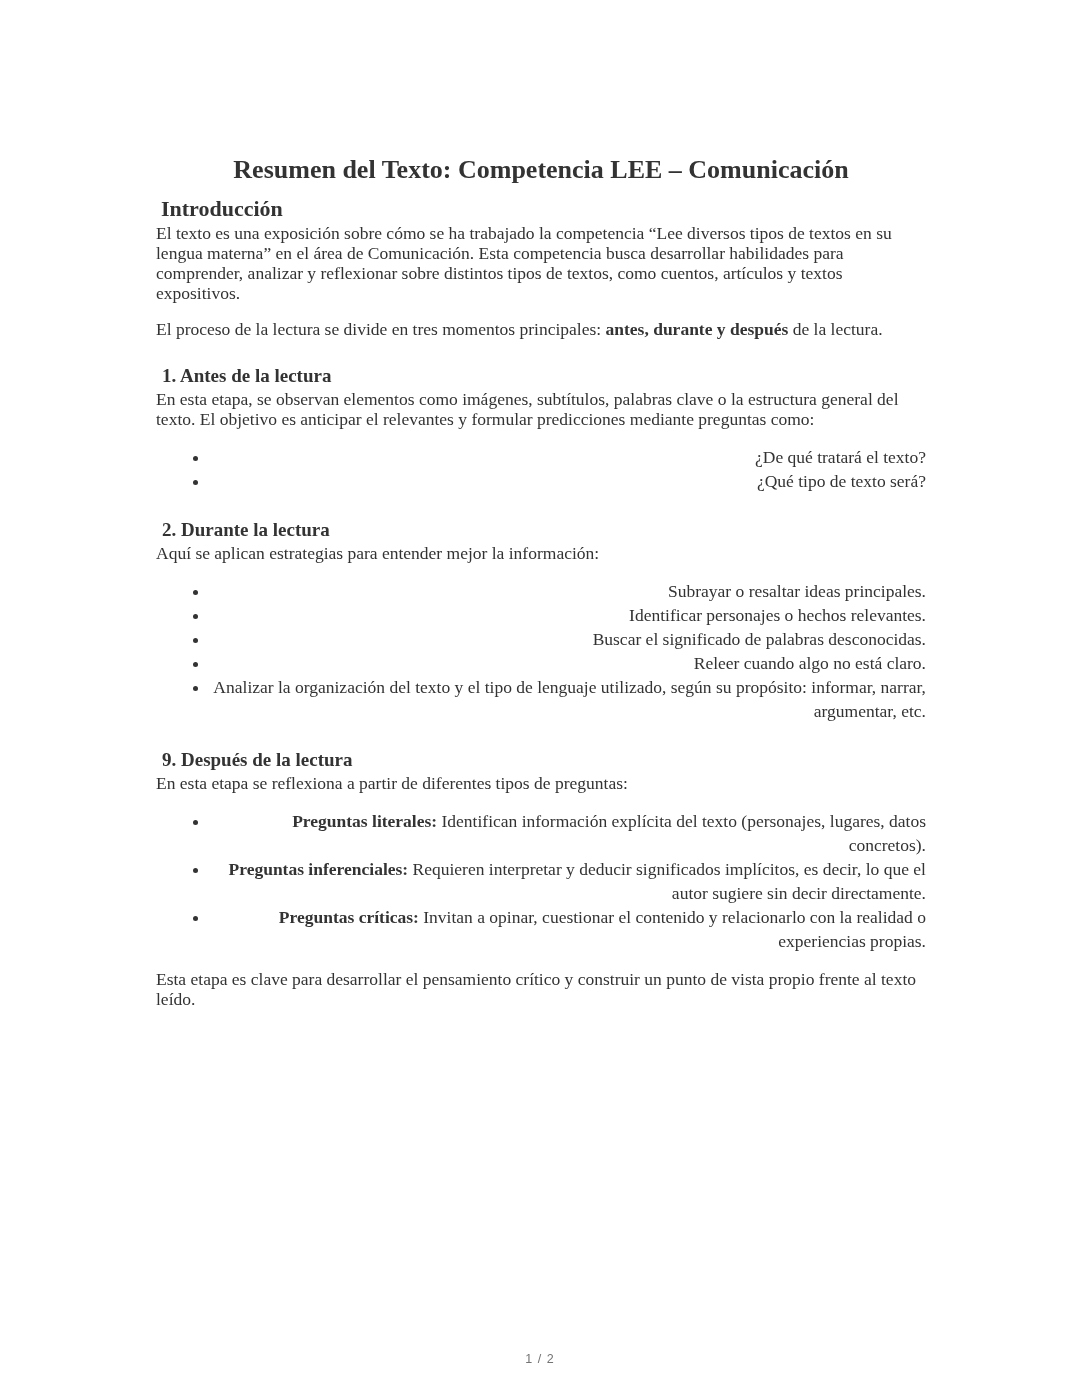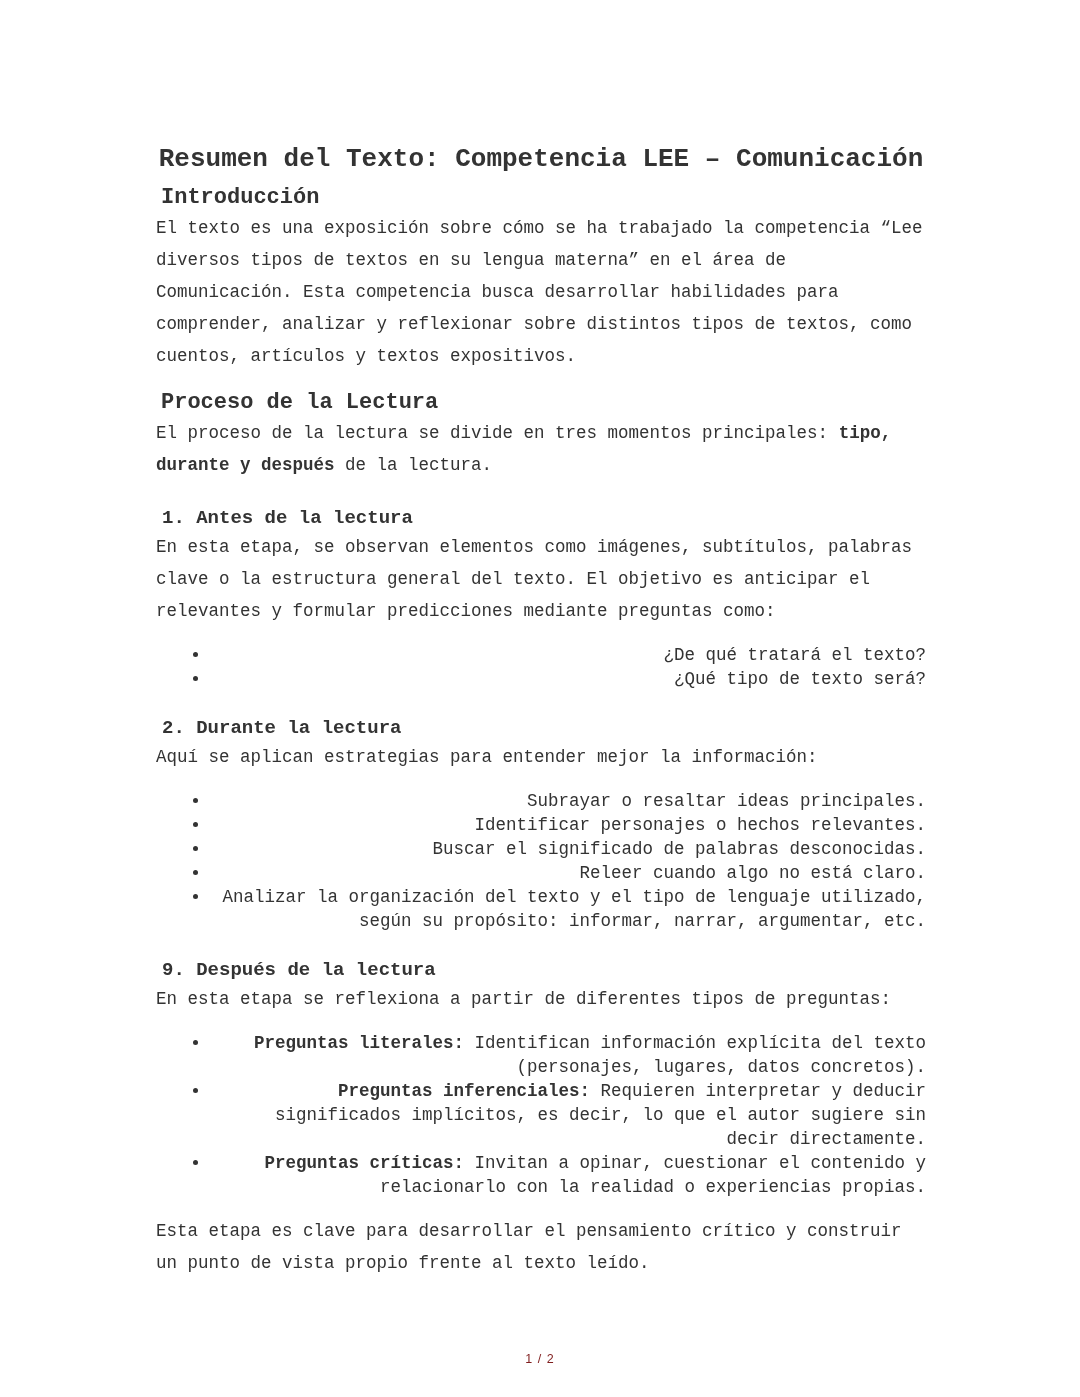--- a/index.html
+++ b/index.html
@@ -13,23 +13,22 @@
     width: 1080px;
     height: 1397px;
     background: #ffffff;
     overflow: hidden;
     font-family: "Liberation Serif", "DejaVu Serif", serif;
     color: #333333;
   }
   .content {
     position: absolute;
     left: 156px;
-    top: 143px;
+    top: 154px;
     width: 770px;
-    font-family: Liberation Mono, monospace;
   }
   .content h1 {
     font-size: 26px;
     line-height: 32px;
     font-weight: 700;
     text-align: center;
     margin: 0 0 9px 0;
     color: #333333;
   }
   .content h2 {
@@ -46,21 +45,21 @@
   .content h3 {
     font-size: 19px;
     line-height: 26px;
     font-weight: 700;
     margin: 24px 0 0 0;
     padding-left: 6px;
     color: #333333;
   }
   .content p {
     font-size: 17.5px;
-    line-height: 32px;
+    line-height: 20px;
     margin: 0 0 16px 0;
   }
   .content ul {
     list-style: disc outside;
     margin: 0 0 16px 0;
     padding: 0 0 0 54px;
   }
   .content li {
     font-size: 17.5px;
     line-height: 24px;
@@ -72,36 +71,35 @@
   }
   .footer {
     position: absolute;
     left: 0;
     top: 1352px;
     width: 100%;
     text-align: center;
     font-family: "Liberation Sans", "DejaVu Sans", sans-serif;
     font-size: 12.5px;
     letter-spacing: 1px;
-    color: #7f1d1d;
+    color: #737373;
   }
 </style>
 </head>
 <body>
 
 <div class="page">
   <div class="content">
 
     <h1>Resumen del Texto: Competencia LEE – Comunicación</h1>
 
     <h2 class="first">Introducción</h2>
     <p>El texto es una exposición sobre cómo se ha trabajado la competencia “Lee diversos tipos de textos en su lengua materna” en el área de Comunicación. Esta competencia busca desarrollar habilidades para comprender, analizar y reflexionar sobre distintos tipos de textos, como cuentos, artículos y textos expositivos.</p>
 
-    <h2>Proceso de la Lectura</h2>
-    <p><span>El proceso de la lectura se divide en tres momentos principales: </span><b>tipo, durante y después</b><span> de la lectura.</span></p>
+    <p><span>El proceso de la lectura se divide en tres momentos principales: </span><b>antes, durante y después</b><span> de la lectura.</span></p>
 
     <h3>1. Antes de la lectura</h3>
     <p>En esta etapa, se observan elementos como imágenes, subtítulos, palabras clave o la estructura general del texto. El objetivo es anticipar el relevantes y formular predicciones mediante preguntas como:</p>
     <ul>
       <li>¿De qué tratará el texto?</li>
       <li>¿Qué tipo de texto será?</li>
     </ul>
 
     <h3>2. Durante la lectura</h3>
     <p>Aquí se aplican estrategias para entender mejor la información:</p>

